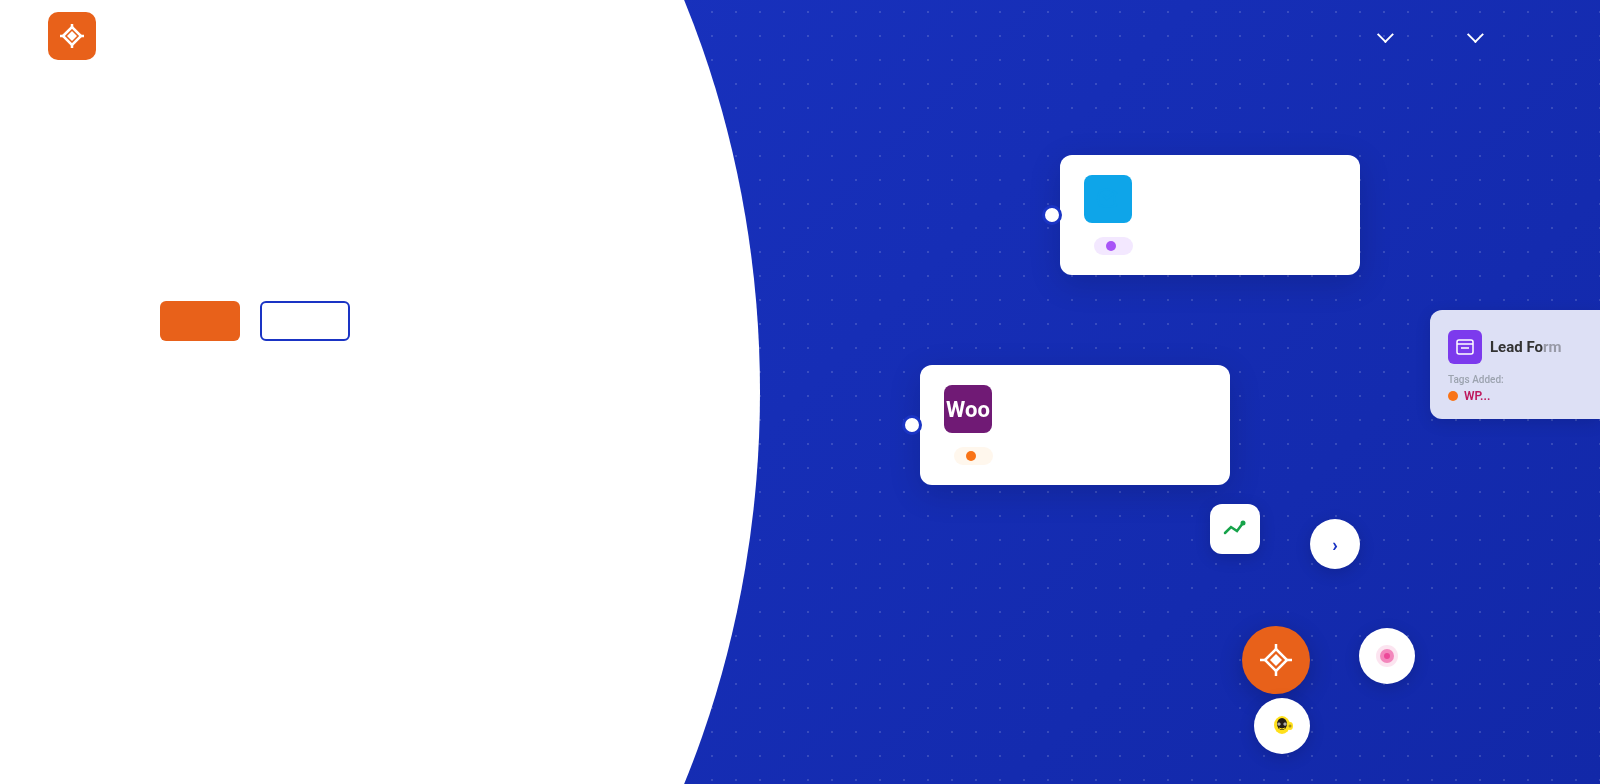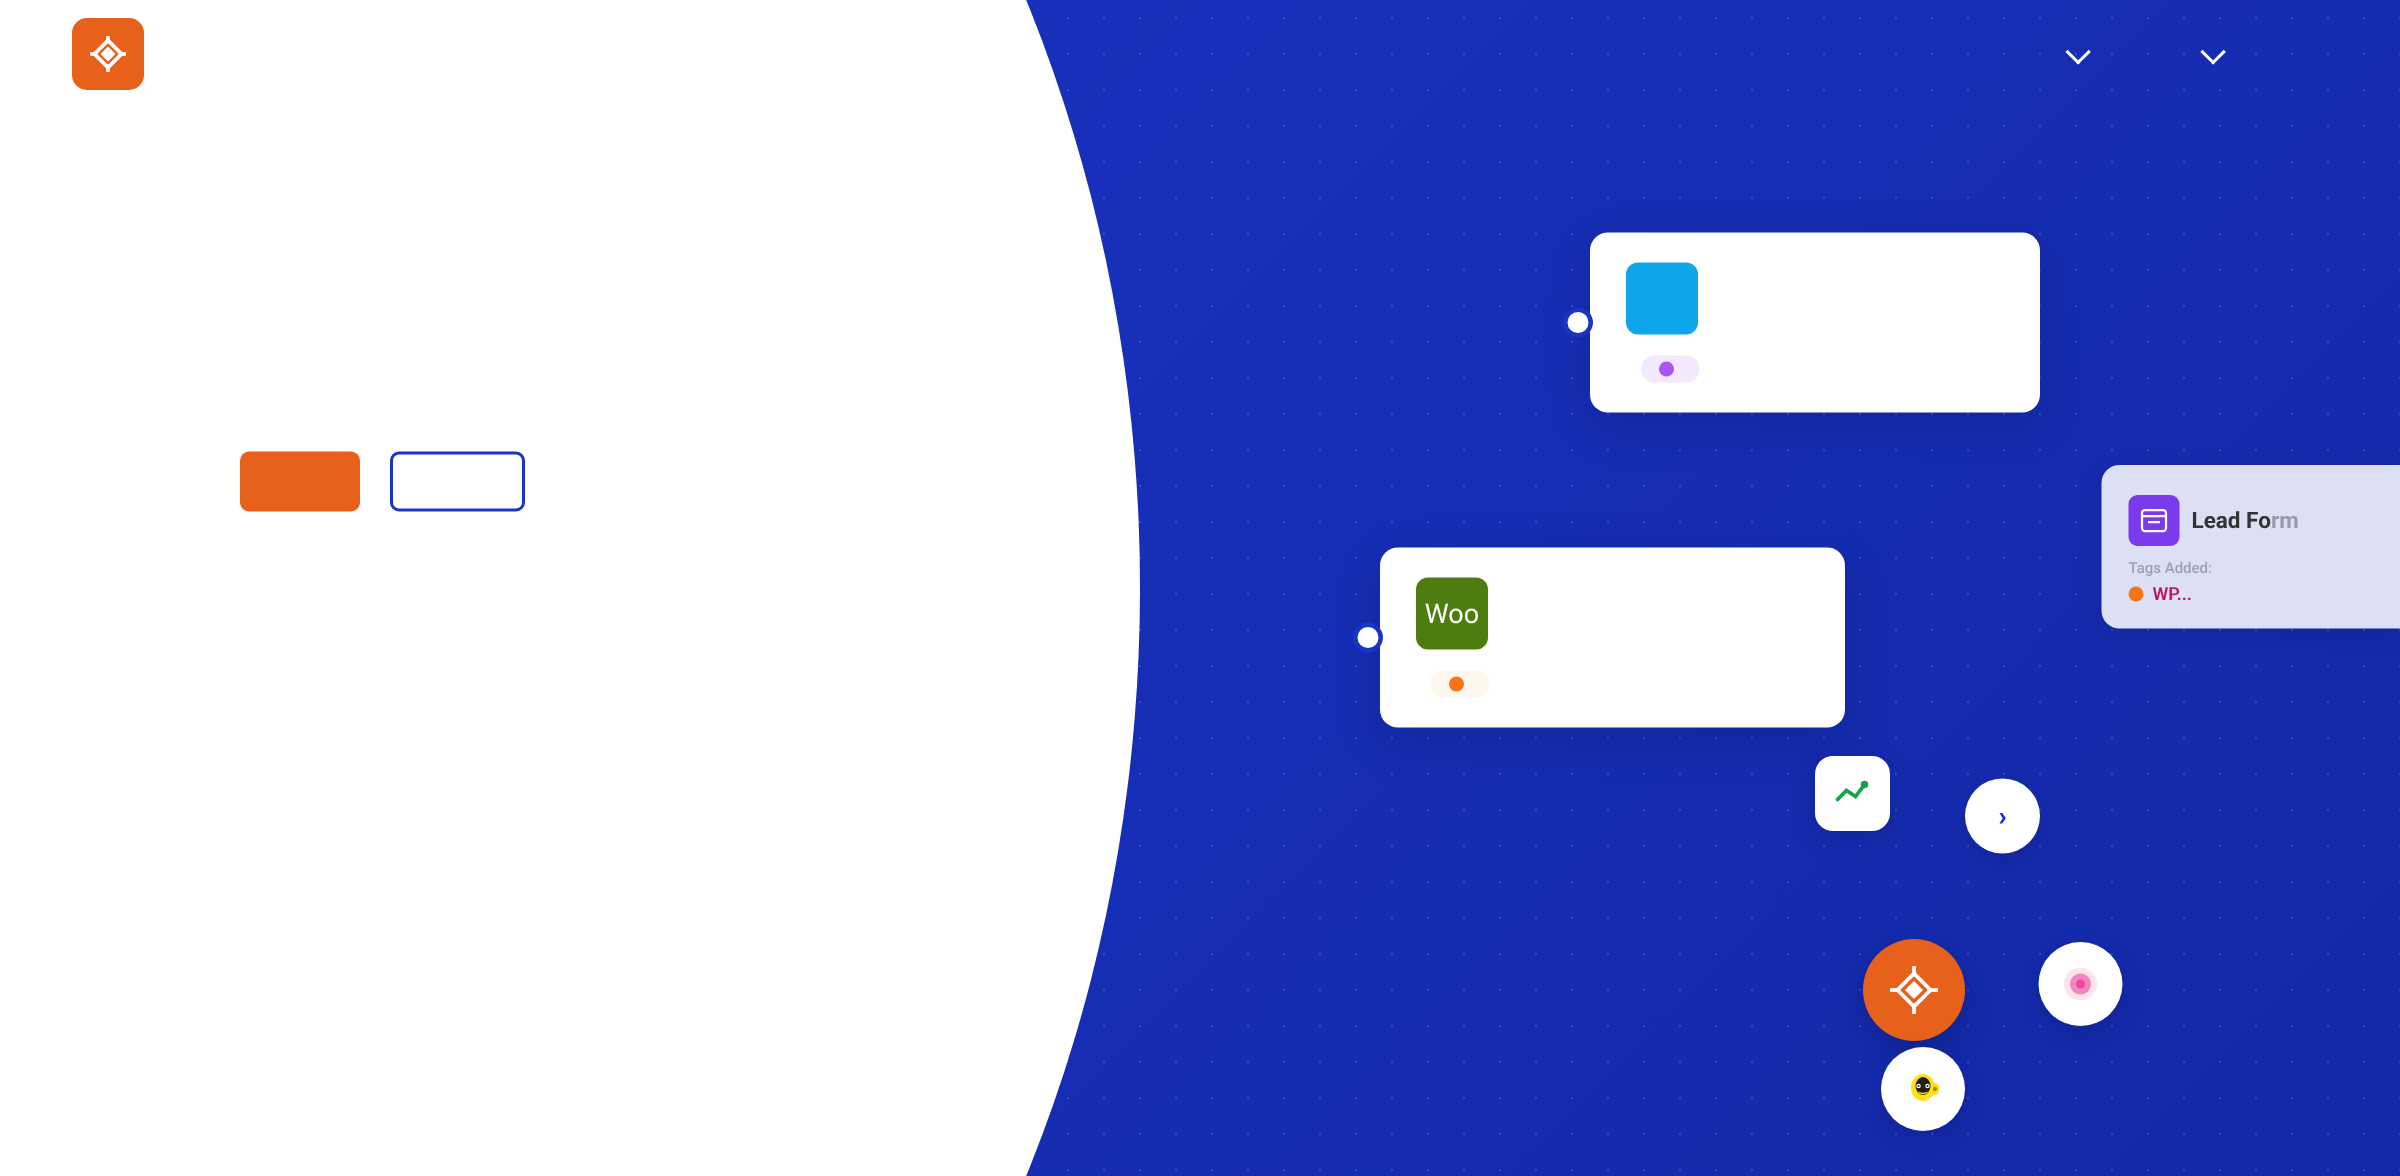--- a/index.html
+++ b/index.html
@@ -436,36 +436,36 @@
     <span class="tag-badge purple">
       <span class="tag-dot purple"></span>
       <span></span>
     </span>
   </div>
 </div>
 
 <div class="trigger-card card-woo" style="position:absolute; top:365px; right:370px; z-index:6;">
   <div class="card-tag-notch"></div>
   <div class="card-header">
-    <div class="card-icon woo" style="background:#4d7c0f; color:#fff; font-size:18px; font-weight:400;">Woo</div>
+    <div class="card-icon woo" style="background:#701a75; color:#fff; font-size:22px; font-weight:700;">Woo</div>
     <div class="card-info">
       <div class="card-trigger-label"></div>
       <div class="card-title"></div>
     </div>
   </div>
   <div class="card-tags-row">
     <span class="tags-label"></span>
     <span class="tag-badge orange">
       <span class="tag-dot orange"></span>
       <span></span>
     </span>
   </div>
 </div>
 
-<div style="position:absolute; top:310px; right:0; z-index:6; background:#dde0f5; border-radius:12px 0 0 12px; padding:16px 18px; width:199px; box-shadow: 0 4px 16px rgba(0,0,0,0.12);">
+<div style="position:absolute; top:310px; right:0; z-index:6; background:#dde0f5; border-radius:12px 0 0 12px; padding:16px 18px; width:170px; box-shadow: 0 4px 16px rgba(0,0,0,0.12);">
   <div style="font-size:9px; font-weight:700; color:#9ca3af; letter-spacing:1px; text-transform:uppercase; margin-bottom:4px;"></div>
   <div style="display:flex; align-items:center; gap:8px; margin-bottom:10px;">
     <div style="width:34px; height:34px; background:#7c3aed; border-radius:6px; display:flex; align-items:center; justify-content:center;">
       <svg width="20" height="20" viewBox="0 0 20 20" fill="none">
         <rect x="2" y="3" width="16" height="14" rx="2" stroke="white" stroke-width="1.5" fill="none"></rect>
         <line x1="2" y1="7" x2="18" y2="7" stroke="white" stroke-width="1.5"></line>
         <line x1="6" y1="11" x2="14" y2="11" stroke="white" stroke-width="1.5"></line>
       </svg>
     </div>
     <div style="font-size:15px; font-weight:700; color:#333;">

